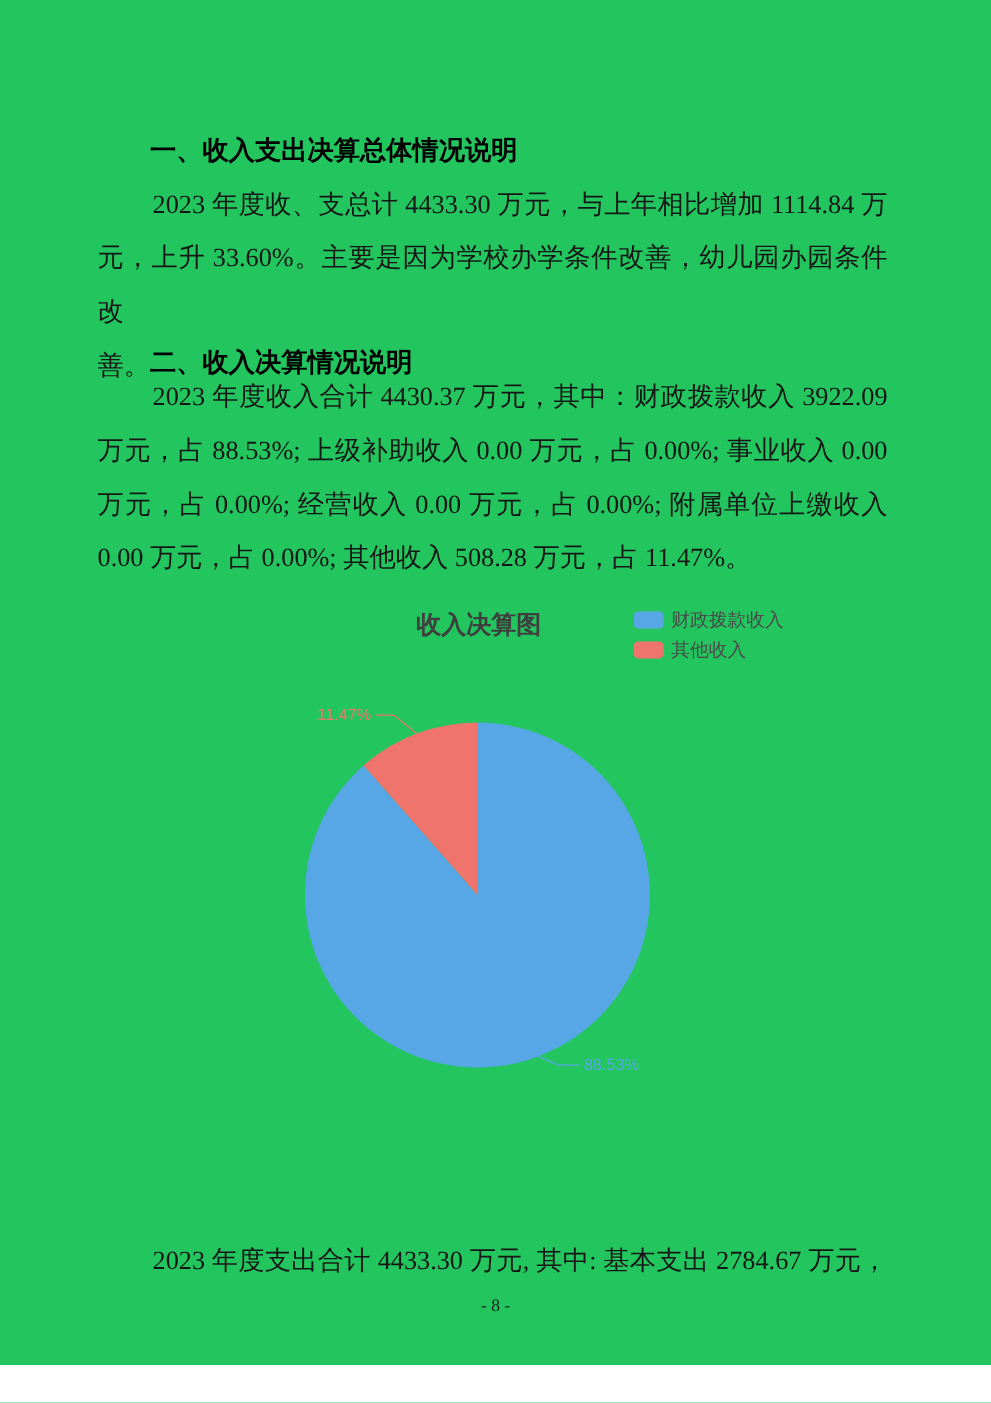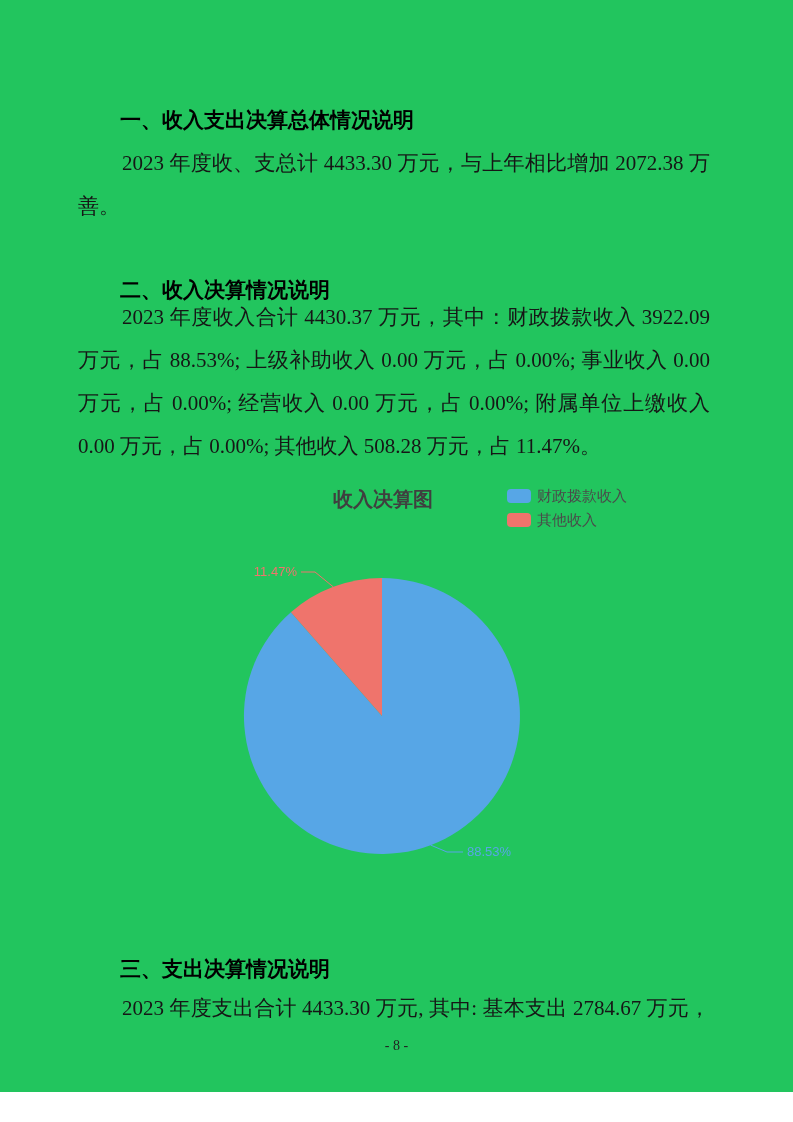--- a/index.html
+++ b/index.html
@@ -63,21 +63,22 @@
   }
 </style>
 </head>
 <body>
 
 <div class="page">
 
   <div class="heading h1">一、收入支出决算总体情况说明</div>
 
   <div class="para p1">
-    <div class="ln indent just">2023 年度收、支总计 4433.30 万元，与上年相比增加 2072.38 万</div>
+    <div class="ln indent just">2023 年度收、支总计 4433.30 万元，与上年相比增加 1114.84 万</div>
+    <div class="ln just">元，上升 33.60%。主要是因为学校办学条件改善，幼儿园办园条件改</div>
     <div class="ln">善。</div>
   </div>
 
   <div class="heading h2">二、收入决算情况说明</div>
 
   <div class="para p2">
     <div class="ln indent just">2023 年度收入合计 4430.37 万元，其中：财政拨款收入 3922.09</div>
     <div class="ln just">万元，占 88.53%; 上级补助收入 0.00 万元，占 0.00%; 事业收入 0.00</div>
     <div class="ln just">万元，占 0.00%; 经营收入 0.00 万元，占 0.00%; 附属单位上缴收入</div>
     <div class="ln">0.00 万元，占 0.00%; 其他收入 508.28 万元，占 11.47%。</div>
@@ -102,21 +103,20 @@
 
   <svg class="pie-svg" width="320" height="320" viewBox="0 0 320 320">
     <path d="M160,160 L68.9,56.3 A138,138 0 1 0 160,22 Z" fill="#57A6E6"></path>
     <path d="M160,160 L160,22 A138,138 0 0 0 68.9,56.3 Z" fill="#EF746C"></path>
     <polyline points="111.3,30.9 93,16 79,16" fill="none" stroke-width="1" stroke="#EF746C"></polyline>
     <text x="75" y="20" text-anchor="end" fill="#EF746C">11.47%</text>
     <polyline points="208.7,289.1 225,296 241,296" fill="none" stroke-width="1" stroke="#57A6E6"></polyline>
     <text x="245" y="300" text-anchor="start" fill="#57A6E6">88.53%</text>
   </svg>
 
-  <div class="heading h3">三、支出决算情况说明</div>
 
   <div class="para p3">
     <div class="ln indent just">2023 年度支出合计 4433.30 万元, 其中: 基本支出 2784.67 万元，</div>
   </div>
 
   <div class="pagenum">- 8 -</div>
 
 </div>
 
 </body></html>

